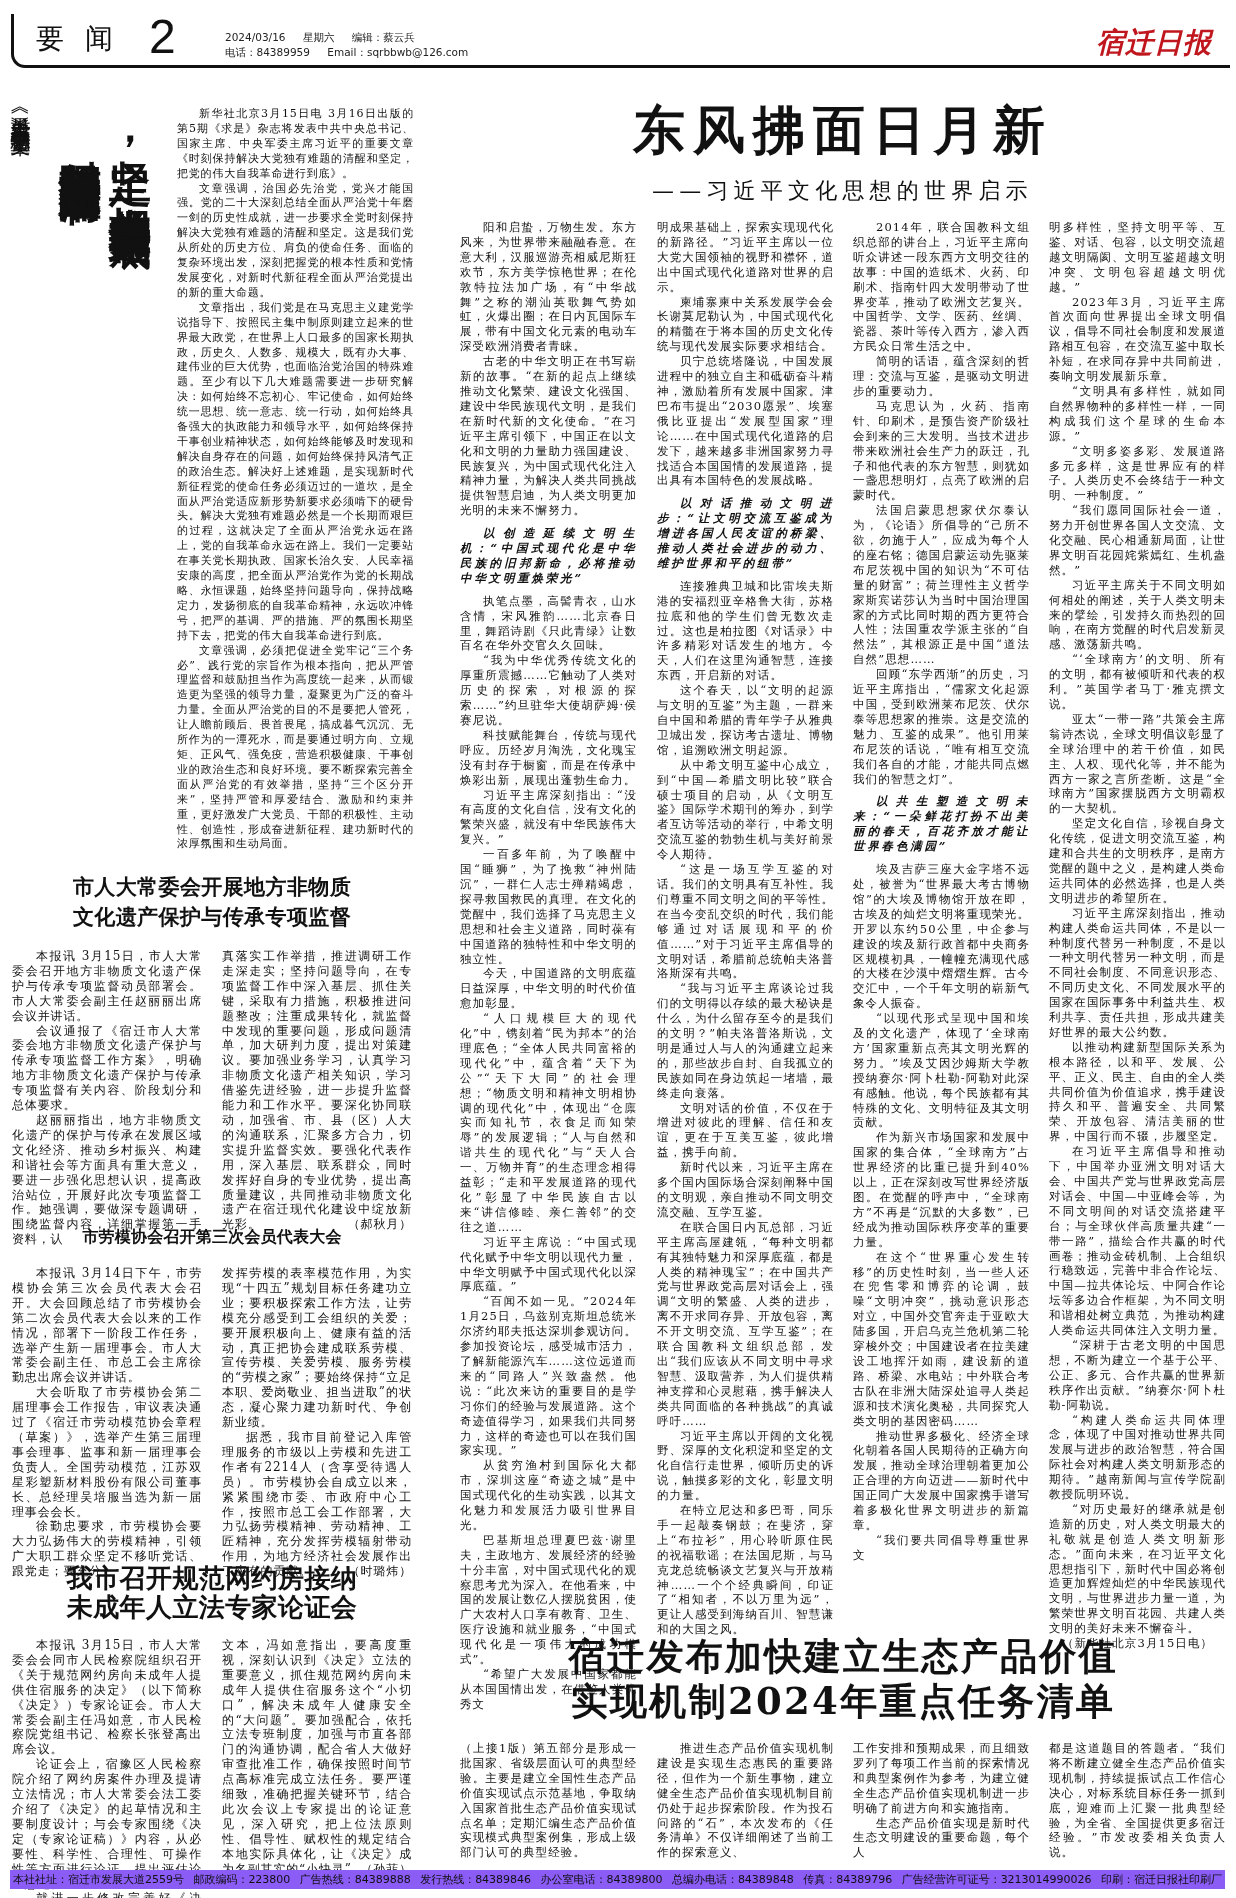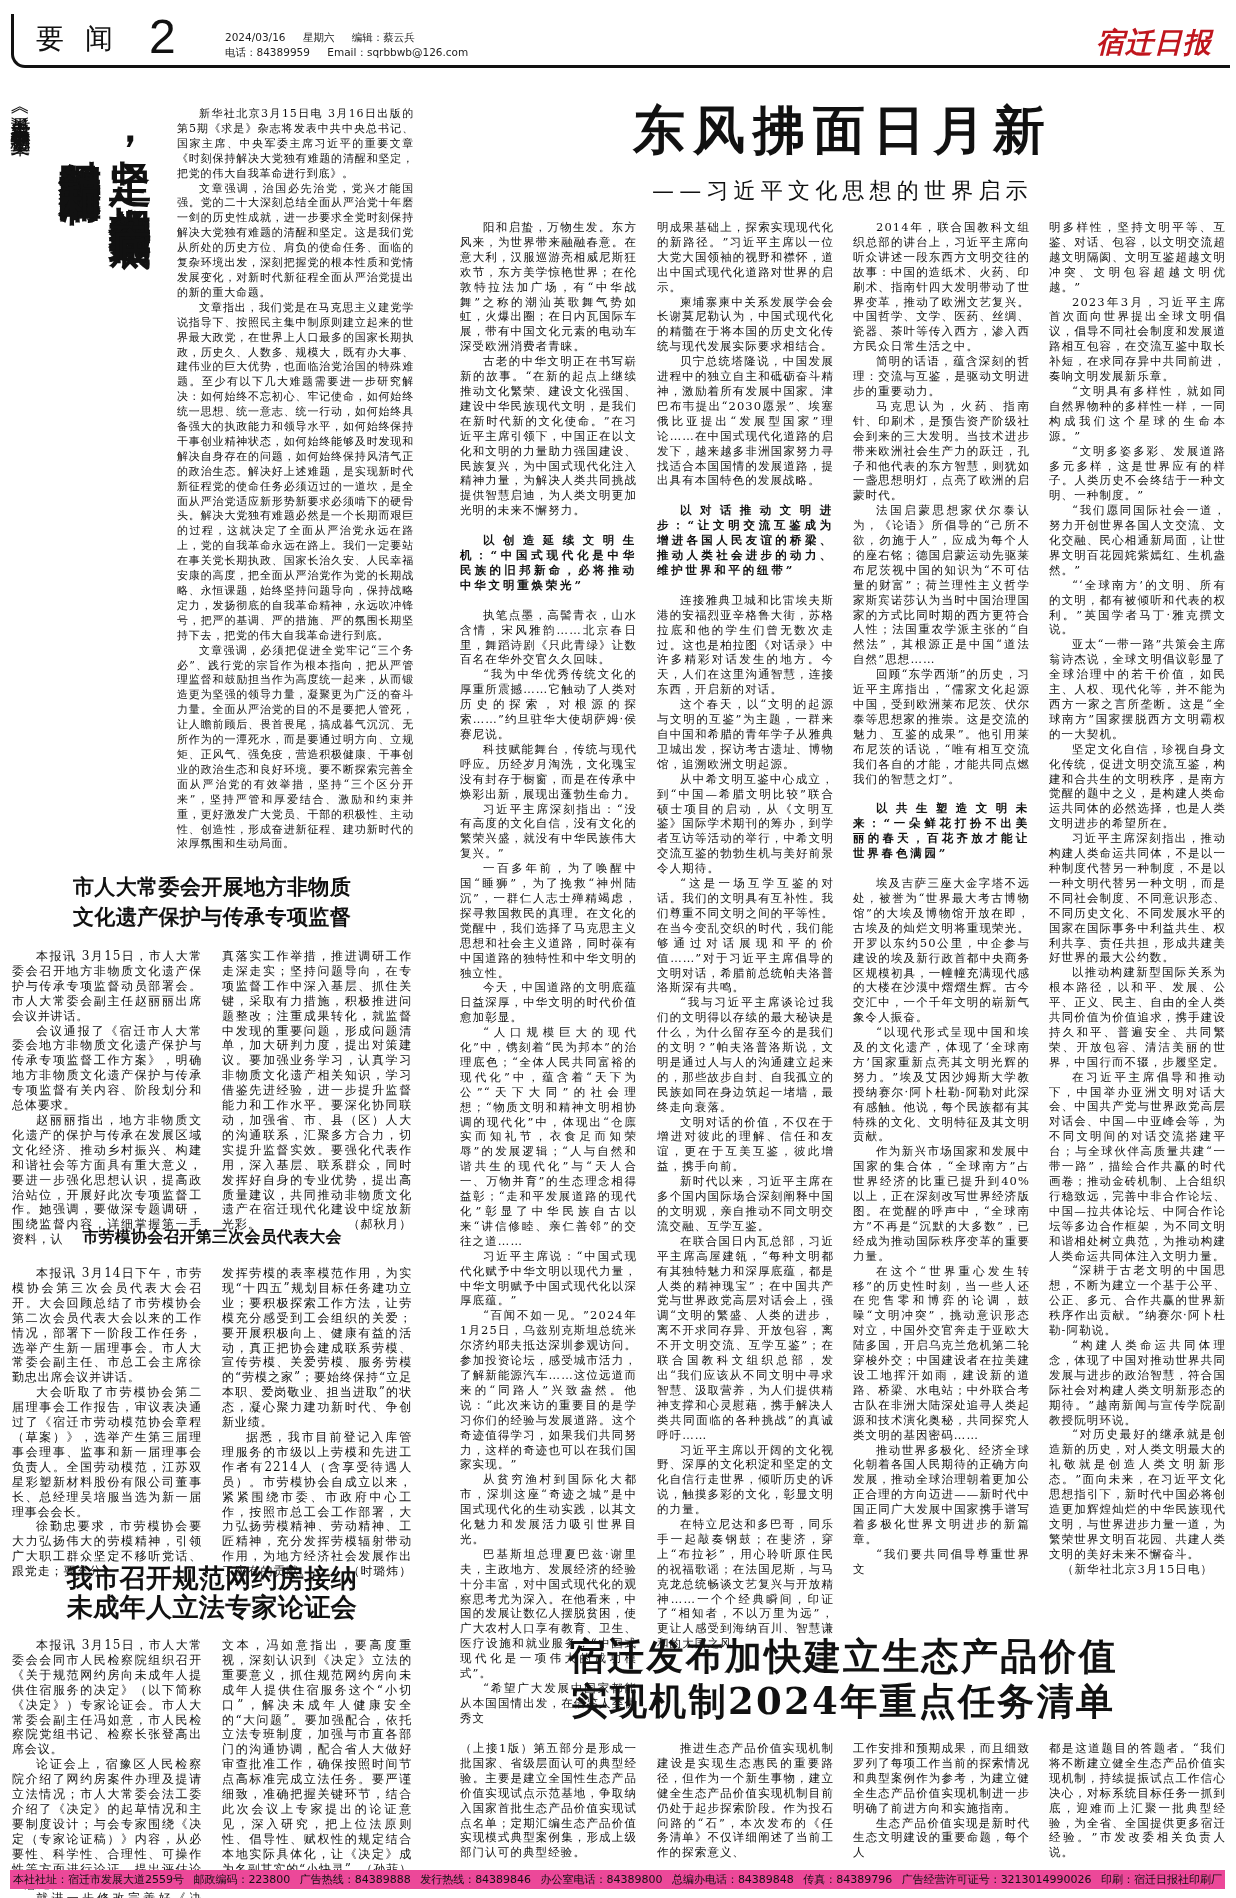--- a/index.html
+++ b/index.html
@@ -51,21 +51,21 @@
   .vhead.c2 { left:108px; }
 
   .col {
     position:absolute; text-align:justify; line-height:14.9px;
     font-family:"DejaVu Serif", serif;
   }
   .col p.para { text-indent:2em; }
   .col p.cont { text-indent:0; }
   .col p.byline { text-align:right; margin-top:-14.9px; }
   .col p.dateline { text-align:center; }
-  .col p.subhead { margin:15px 0; font-weight:bold; text-indent:2em; letter-spacing:2.8px; }
+  .col p.subhead { margin:8px 0; font-weight:bold; text-indent:2em; letter-spacing:2.8px;font-style:italic; }
 
   .col-lead { left:177px; top:100px; width:237px; font-size:11px; letter-spacing:0.8px;margin-top:7px; }
   .col-left { width:190px; font-size:12px; letter-spacing:0.85px; }
   .col-feat { width:177px; font-size:11.5px; letter-spacing:1.1px; }
 
   
   .hl-serif {
     font-family:"DejaVu Serif", serif; font-weight:bold; text-align:center;
   }
   .hl-npc { left:12px; top:872px; width:400px; font-size:21px; line-height:30px; letter-spacing:0.4px; }
@@ -167,20 +167,21 @@
     <p class="para">在这个“世界重心发生转移”的历史性时刻，当一些人还在兜售零和博弈的论调，鼓噪“文明冲突”，挑动意识形态对立，中国外交官奔走于亚欧大陆多国，开启乌克兰危机第二轮穿梭外交；中国建设者在拉美建设工地挥汗如雨，建设新的道路、桥梁、水电站；中外联合考古队在非洲大陆深处追寻人类起源和技术演化奥秘，共同探究人类文明的基因密码……</p>
     <p class="para">推动世界多极化、经济全球化朝着各国人民期待的正确方向发展，推动全球治理朝着更加公正合理的方向迈进——新时代中国正同广大发展中国家携手谱写着多极化世界文明进步的新篇章。</p>
     <p class="para">“我们要共同倡导尊重世界文</p>
   </div>
 <div class="col col-feat" style="left:1049px; top:220px;">
     <p class="para cont">明多样性，坚持文明平等、互鉴、对话、包容，以文明交流超越文明隔阂、文明互鉴超越文明冲突、文明包容超越文明优越。”</p>
     <p class="para">2023年3月，习近平主席首次面向世界提出全球文明倡议，倡导不同社会制度和发展道路相互包容，在交流互鉴中取长补短，在求同存异中共同前进，奏响文明发展新乐章。</p>
     <p class="para">“文明具有多样性，就如同自然界物种的多样性一样，一同构成我们这个星球的生命本源。”</p>
     <p class="para">“文明多姿多彩、发展道路多元多样，这是世界应有的样子。人类历史不会终结于一种文明、一种制度。”</p>
     <p class="para">“我们愿同国际社会一道，努力开创世界各国人文交流、文化交融、民心相通新局面，让世界文明百花园姹紫嫣红、生机盎然。”</p>
+    <p class="para">习近平主席关于不同文明如何相处的阐述，关于人类文明未来的擘绘，引发持久而热烈的回响，在南方觉醒的时代启发新灵感、激荡新共鸣。</p>
     <p class="para">“‘全球南方’的文明、所有的文明，都有被倾听和代表的权利。”英国学者马丁·雅克撰文说。</p>
     <p class="para">亚太“一带一路”共策会主席翁诗杰说，全球文明倡议彰显了全球治理中的若干价值，如民主、人权、现代化等，并不能为西方一家之言所垄断。这是“全球南方”国家摆脱西方文明霸权的一大契机。</p>
     <p class="para">坚定文化自信，珍视自身文化传统，促进文明交流互鉴，构建和合共生的文明秩序，是南方觉醒的题中之义，是构建人类命运共同体的必然选择，也是人类文明进步的希望所在。</p>
     <p class="para">习近平主席深刻指出，推动构建人类命运共同体，不是以一种制度代替另一种制度，不是以一种文明代替另一种文明，而是不同社会制度、不同意识形态、不同历史文化、不同发展水平的国家在国际事务中利益共生、权利共享、责任共担，形成共建美好世界的最大公约数。</p>
     <p class="para">以推动构建新型国际关系为根本路径，以和平、发展、公平、正义、民主、自由的全人类共同价值为价值追求，携手建设持久和平、普遍安全、共同繁荣、开放包容、清洁美丽的世界，中国行而不辍，步履坚定。</p>
     <p class="para">在习近平主席倡导和推动下，中国举办亚洲文明对话大会、中国共产党与世界政党高层对话会、中国—中亚峰会等，为不同文明间的对话交流搭建平台；与全球伙伴高质量共建“一带一路”，描绘合作共赢的时代画卷；推动金砖机制、上合组织行稳致远，完善中非合作论坛、中国—拉共体论坛、中阿合作论坛等多边合作框架，为不同文明和谐相处树立典范，为推动构建人类命运共同体注入文明力量。</p>
     <p class="para">“深耕于古老文明的中国思想，不断为建立一个基于公平、公正、多元、合作共赢的世界新秩序作出贡献。”纳赛尔·阿卜杜勒-阿勒说。</p>
     <p class="para">“构建人类命运共同体理念，体现了中国对推动世界共同发展与进步的政治智慧，符合国际社会对构建人类文明新形态的期待。”越南新闻与宣传学院副教授阮明环说。</p>
     <p class="para">“对历史最好的继承就是创造新的历史，对人类文明最大的礼敬就是创造人类文明新形态。”面向未来，在习近平文化思想指引下，新时代中国必将创造更加辉煌灿烂的中华民族现代文明，与世界进步力量一道，为繁荣世界文明百花园、共建人类文明的美好未来不懈奋斗。</p>
     <p class="dateline">（新华社北京3月15日电）</p>
@@ -237,21 +238,21 @@
     <p class="para">推进生态产品价值实现机制建设是实现生态惠民的重要路径，但作为一个新生事物，建立健全生态产品价值实现机制目前仍处于起步探索阶段。作为投石问路的“石”，本次发布的《任务清单》不仅详细阐述了当前工作的探索意义、</p>
   </div>
 <div class="col col-feat" style="left:853px; top:1741px;">
     <p class="para cont">工作安排和预期成果，而且细致罗列了每项工作当前的探索情况和典型案例作为参考，为建立健全生态产品价值实现机制进一步明确了前进方向和实施指南。</p>
     <p class="para">生态产品价值实现是新时代生态文明建设的重要命题，每个人</p>
   </div>
 <div class="col col-feat" style="left:1049px; top:1741px;">
     <p class="para cont">都是这道题目的答题者。“我们将不断建立健全生态产品价值实现机制，持续提振试点工作信心决心，对标系统目标任务一抓到底，迎难而上汇聚一批典型经验，为全省、全国提供更多宿迁经验。”市发改委相关负责人说。</p>
   </div>
 
-<div class="abs footer" id="footer" style="background: #ec4899;">
+<div class="abs footer" id="footer" style="background: #8b5cf6;">
   <span>本社社址：宿迁市发展大道2559号</span>
   <span>邮政编码：223800</span>
   <span>广告热线：84389888</span>
   <span>发行热线：84389846</span>
   <span>办公室电话：84389800</span>
   <span>总编办电话：84389848</span>
   <span>传真：84389796</span>
   <span>广告经营许可证号：3213014990026</span>
   <span>印刷：宿迁日报社印刷厂</span>
 </div>

